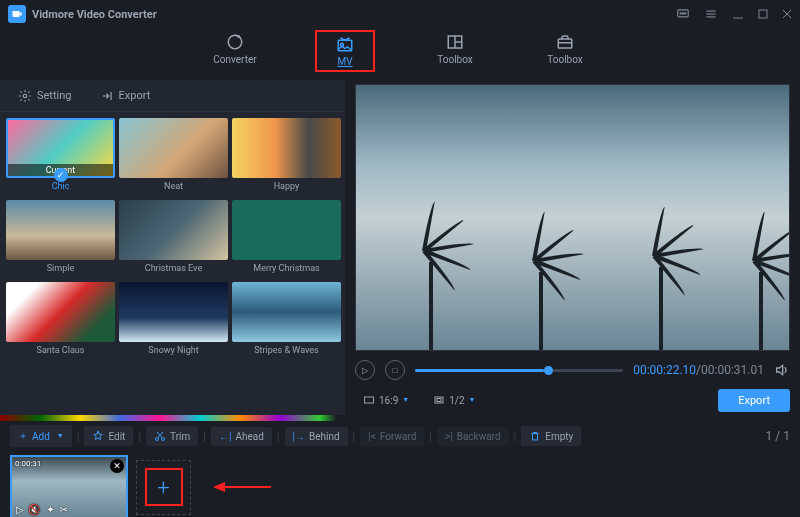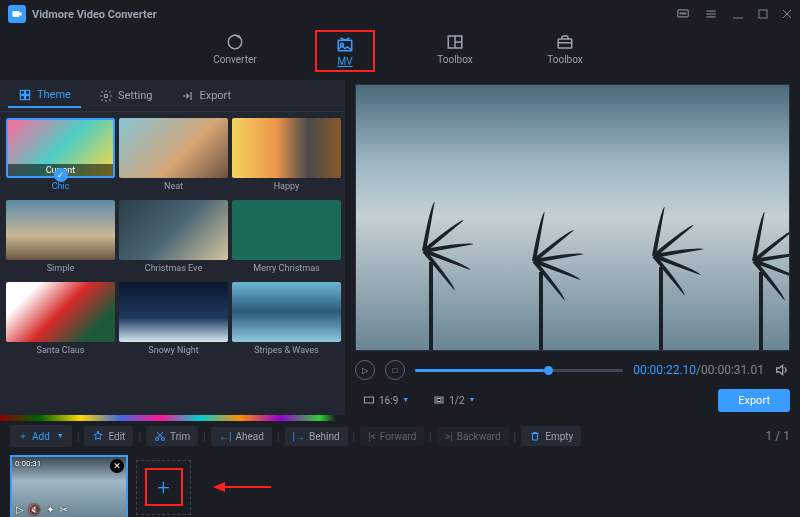--- a/index.html
+++ b/index.html
@@ -191,29 +191,20 @@
         <line x1="3" y1="13" x2="21" y2="13"></line>
       </svg>
     <span class="lbl">Toolbox</span>
   </div>
 </div>
 
 <div class="content">
 
   <div class="left-pane">
     <div class="subtabs">
-      <div class="stab active">
-        <svg viewBox="0 0 24 24" fill="none" stroke="currentColor" stroke-width="2">
-            <rect x="4" y="4" width="7" height="7"></rect>
-            <rect x="13" y="4" width="7" height="7"></rect>
-            <rect x="4" y="13" width="7" height="7"></rect>
-            <rect x="13" y="13" width="7" height="7"></rect>
-          </svg>
-        <span>Theme</span>
-      </div>
       <div class="stab">
         <svg viewBox="0 0 24 24" fill="none" stroke="currentColor" stroke-width="2">
             <circle cx="12" cy="12" r="3"></circle>
             <path d="M12 2v3M12 19v3M4.2 4.2l2.1 2.1M17.7 17.7l2.1 2.1M2 12h3M19 12h3M4.2 19.8l2.1-2.1M17.7 6.3l2.1-2.1"></path>
           </svg>
         <span>Setting</span>
       </div>
       <div class="stab">
         <svg viewBox="0 0 24 24" fill="none" stroke="currentColor" stroke-width="2">
             <path d="M5 12h10M11 8l4 4-4 4M19 5v14"></path>

